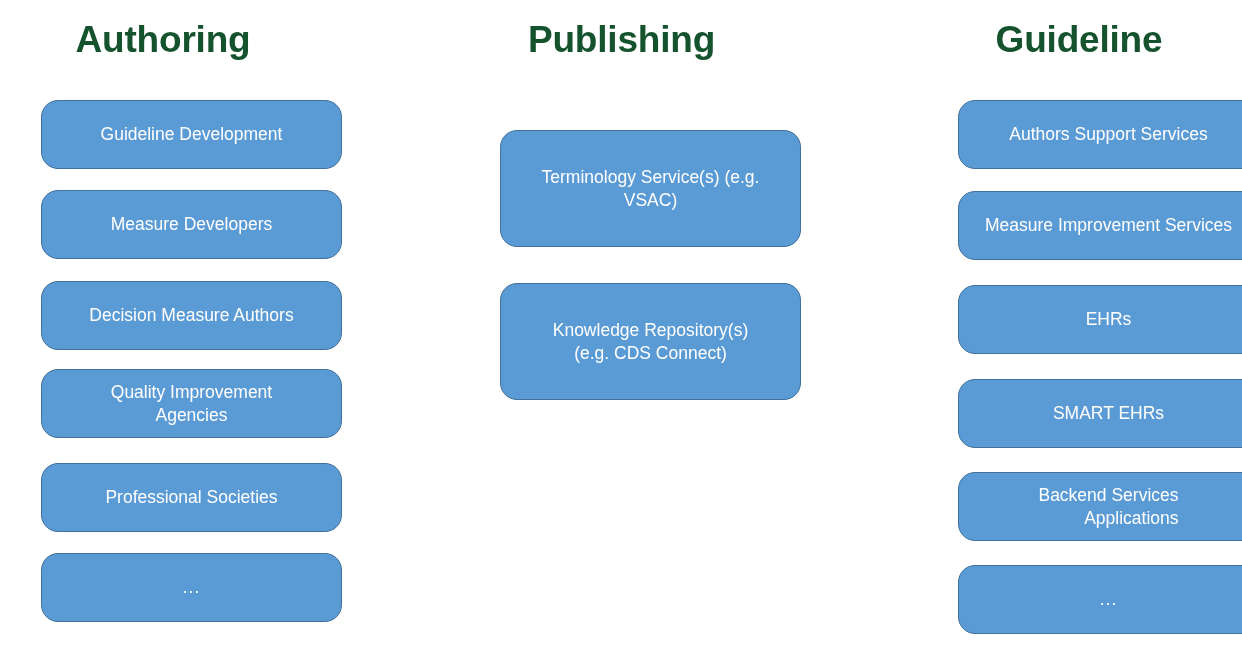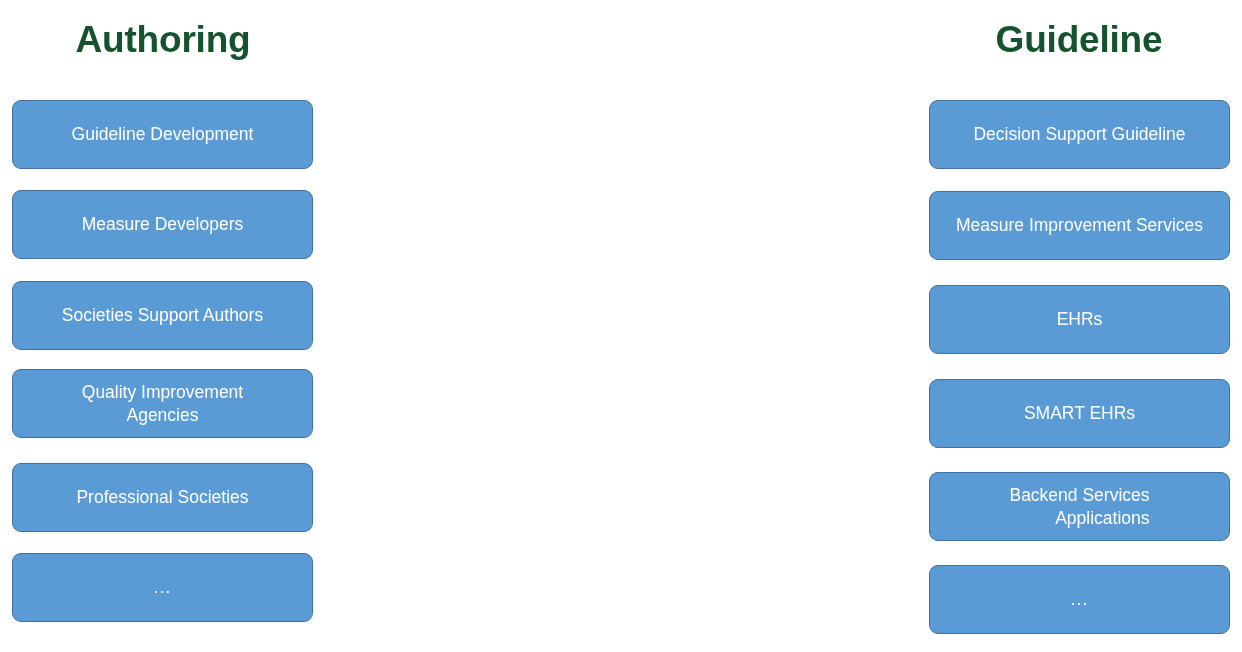--- a/index.html
+++ b/index.html
@@ -54,32 +54,33 @@
     position: absolute;
     left: 0;
     width: 100%;
   }
 
   .node {
     position: absolute;
     box-sizing: border-box;
     background: #5B9BD5;
     border: 1px solid #41719C;
-    border-radius: 9px;
+    border-radius: 17px;
     color: #ffffff;
     display: flex;
     align-items: center;
     justify-content: center;
     text-align: center;
     font-size: 17.5px;
     font-weight: normal;
     line-height: 1.26;
     padding: 2px 10px;
     font-family: "Liberation Sans", sans-serif;
     white-space: pre-line;
+    margin-left: 29px;
   }
 
   
   .col-authoring .node { left: 12px; width: 301px; height: 69px; }
   .col-authoring .node.n0 { top: 100px; }
   .col-authoring .node.n1 { top: 190px; }
   .col-authoring .node.n2 { top: 281px; }
   .col-authoring .node.n3 { top: 369px; }
   .col-authoring .node.n4 { top: 463px; }
   .col-authoring .node.n5 { top: 553px; }
@@ -110,41 +111,54 @@
   <div class="column col-authoring">
     <div class="column-title">Authoring</div>
     <div class="node-stack">
       <div class="node n0">
         <span>Guideline Development</span>
       </div>
       <div class="node n1">
         <span>Measure Developers</span>
       </div>
       <div class="node n2">
-        <span>Societies Support Authors</span>
+        <span>Decision Measure Authors</span>
       </div>
       <div class="node n3">
         <span>Quality Improvement
 Agencies</span>
       </div>
       <div class="node n4">
         <span>Professional Societies</span>
       </div>
       <div class="node n5 ellipsis-node">
         <span>...</span>
       </div>
     </div>
   </div>
 
+  <div class="column col-publishing">
+    <div class="column-title">Publishing</div>
+    <div class="node-stack">
+      <div class="node n0">
+        <span>Terminology Service(s) (e.g.
+VSAC)</span>
+      </div>
+      <div class="node n1">
+        <span>Knowledge Repository(s)
+(e.g. CDS Connect)</span>
+      </div>
+    </div>
+  </div>
 
   <div class="column col-evaluation">
     <div class="column-title">Guideline</div>
     <div class="node-stack">
       <div class="node n0">
-        <span>Decision Support Guideline</span>
+        <span>Authors Support Services</span>
       </div>
       <div class="node n1">
         <span>Measure Improvement Services</span>
       </div>
       <div class="node n2">
         <span>EHRs</span>
       </div>
       <div class="node n3">
         <span>SMART EHRs</span>
       </div>

